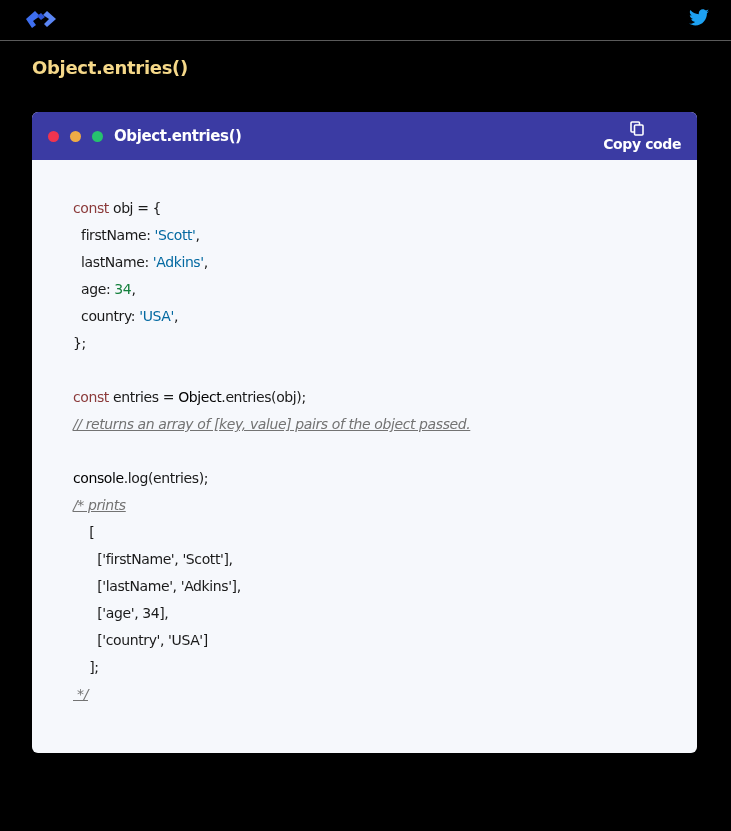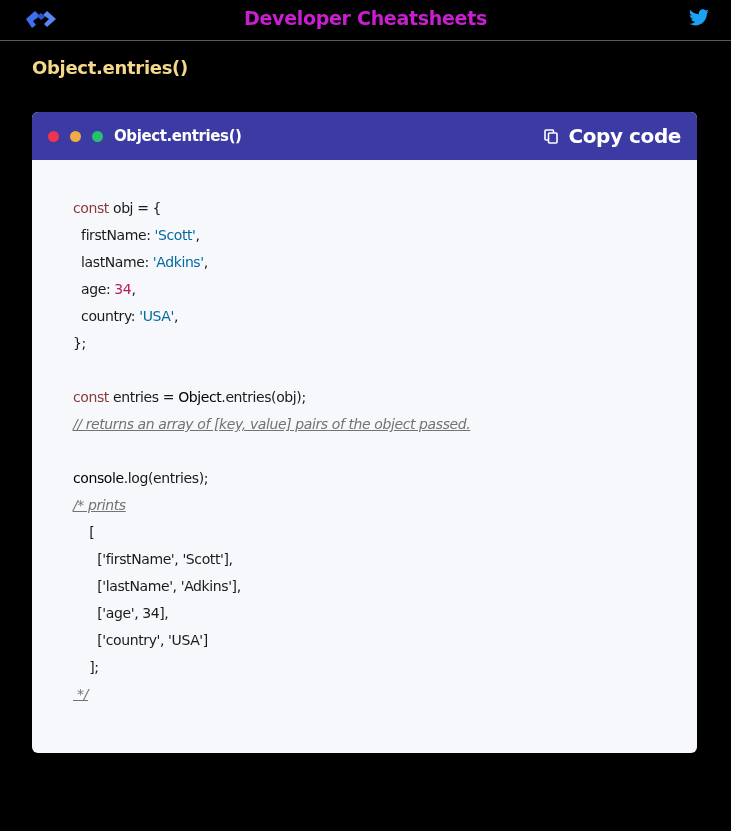--- a/index.html
+++ b/index.html
@@ -78,51 +78,51 @@
       font-size: 15px;
       letter-spacing: -0.4px;
       margin-left: 0px;
     }
     .copy-btn {
       margin-left: auto;
       display: flex;
       align-items: center;
       color: #ffffff;
       font-weight: bold;
-      font-size: 20px;
+      font-size: 14px;
       letter-spacing: -0.4px;
       cursor: pointer;
+      flex-direction: column;
     }
     .copy-icon { width: 14px; height: 15px; margin-right: 10px; }
     .code-body {
       padding: 35px 41px 45px 41px;
       font-size: 14px;
       line-height: 27px;
       color: #1a1a1a;
       letter-spacing: -0.4px;
       white-space: pre;
       min-height: 583px;
     }
     .line { height: 27px; }
     .kw { color: #8b3a3a; }
     .str { color: #0369a1; }
-    .num { color: #be185d; text-align: center; }
+    .num { color: #15803d; text-align: center; }
     .obj { color: #000000; }
     .cmt { color: #737373; font-style: italic; text-decoration: underline; }
   </style>
 </head>
 <body>
 
 <header class="topbar">
   <svg class="logo" viewBox="0 0 34 22">
     <polygon points="2,11 11,3 16,8 9,13 12,17 8,20" fill="#3e6ff0"></polygon>
     <polygon points="32,11 23,3 19,7 25,11 20,16 23,19" fill="#5b86f5"></polygon>
     <polygon points="13,8 17,5 21,9 17,12" fill="#2d55d8"></polygon>
   </svg>
-  <div class="site-title">Developer Cheatsheets</div>
   <svg class="twitter" viewBox="0 0 24 20">
     <path fill="#1da1f2" d="M24 2.4c-.9.4-1.8.7-2.8.8 1-.6 1.8-1.6 2.2-2.7-1 .6-2 1-3.1 1.2C19.3.7 18 0 16.6 0c-2.7 0-4.9 2.2-4.9 4.9 0 .4 0 .8.1 1.1C7.7 5.8 4.1 3.9 1.7.9c-.4.7-.7 1.6-.7 2.5 0 1.7.9 3.2 2.2 4.1-.8 0-1.6-.2-2.2-.6v.1c0 2.4 1.7 4.4 3.9 4.8-.4.1-.8.2-1.3.2-.3 0-.6 0-.9-.1.6 2 2.4 3.4 4.6 3.4-1.7 1.3-3.8 2.1-6.1 2.1-.4 0-.8 0-1.2-.1 2.2 1.4 4.8 2.2 7.5 2.2 9.1 0 14-7.5 14-14v-.6c1-.7 1.8-1.6 2.5-2.5z"></path>
   </svg>
 </header>
 
 <main class="content">
   <h1 class="page-heading">Object.entries()</h1>
 
   <section class="code-card">
     <div class="code-header">

